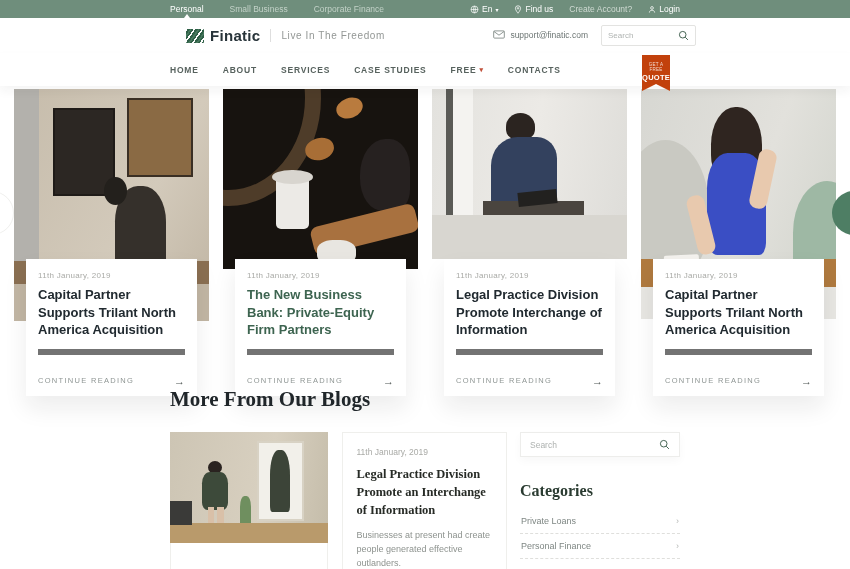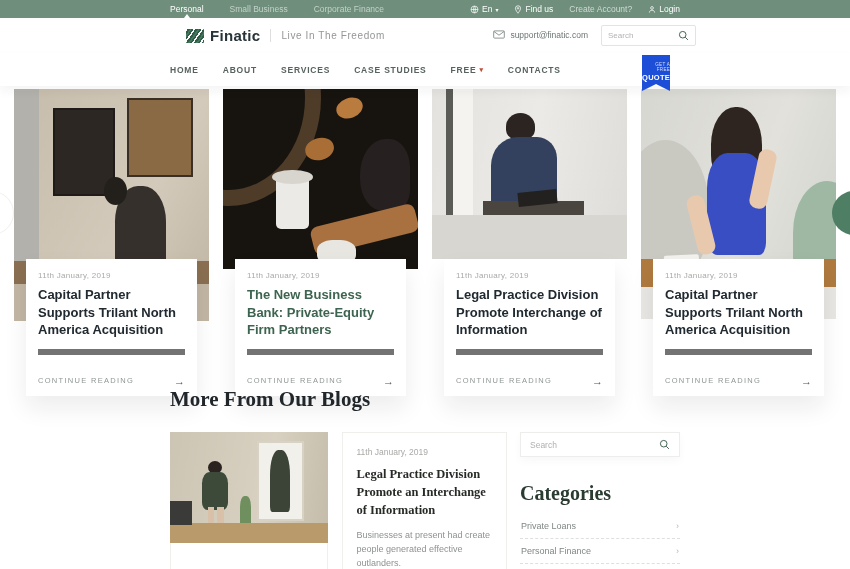--- a/index.html
+++ b/index.html
@@ -38,22 +38,22 @@
   .search-box input { flex:1; border:none; outline:none; font-size:8px; color:#555; width:60px;
      font-family:"Liberation Sans",sans-serif; }
   .search-box input::placeholder { color:#b0b4b2; }
 
   
   .navbar { height:33px; background:#fff; box-shadow:0 5px 10px rgba(30,40,35,.05); position:relative; z-index:5; }
   .navbar .container { height:100%; display:flex; align-items:center; }
   .nav-item { font-size:8.5px; font-weight:700; letter-spacing:.8px; color:#57625e; margin-right:24px;
      display:flex; align-items:center; gap:3px; cursor:pointer; }
   .nav-caret { color:#c0503a; font-size:7px; }
-  .quote-badge { position:absolute; right:10px; top:2px; width:28px; height:36px; background:#1d4ed8;
-     color:#fff; text-align:right; padding-top:7px; z-index:6; cursor:pointer;
+  .quote-badge { position:absolute; right:10px; top:2px; width:28px; height:36px; background:#c2410c;
+     color:#fff; text-align:center; padding-top:7px; z-index:6; cursor:pointer;
      clip-path:polygon(0 0,100% 0,100% 100%,50% calc(100% - 7px),0 100%); }
   .quote-l1 { font-size:4.5px; letter-spacing:.3px; color:rgba(255,255,255,.8); }
   .quote-l2 { font-size:7.5px; font-weight:700; letter-spacing:.3px; margin-top:1px; }
 
   
   .carousel { position:relative; margin-top:3px; }
   .cards { display:flex; gap:14px; padding:0 14px; align-items:flex-start; }
   .card { flex:1; position:relative; height:260px; }
   .art { width:100%; position:relative; overflow:hidden; }
   .a { position:absolute; }
@@ -91,21 +91,21 @@
   .post-date { font-size:8.5px; color:#a9aaa6; }
   .text-card { background:#fff; border:1px solid #efefec; padding:14px 14px 18px; }
   .text-title { font-family:"Liberation Serif",serif; font-weight:700; font-size:12.5px; line-height:1.45;
      color:#272b26; margin-top:8px; }
   .text-excerpt { font-size:9px; line-height:1.55; color:#8e938f; margin-top:10px; }
   .side-search { height:25px; background:#fff; border:1px solid #ededeb; box-shadow:0 4px 10px rgba(0,0,0,.03);
      display:flex; align-items:center; padding:0 9px; }
   .side-search input { flex:1; border:none; outline:none; font-size:8.5px; color:#555;
      font-family:"Liberation Sans",sans-serif; }
   .side-search input::placeholder { color:#aeb2b0; }
-  .cat-title { font-family:"Liberation Serif",serif; font-weight:700; font-size:20px; color:#2a3b31; margin-top:25px; }
+  .cat-title { font-family:"Liberation Serif",serif; font-weight:700; font-size:16px; color:#2a3b31; margin-top:25px; }
   .cat-list { list-style:none; margin-top:9px; }
   .cat-list li { display:flex; justify-content:space-between; align-items:center; padding:7px 1px;
      border-bottom:1px dashed #dfdfdc; font-size:9px; color:#7f8784; cursor:pointer; }
   .cat-chev { color:#b5b8b5; font-size:9px; }
 </style>
 </head>
 <body>
 
 <div class="topbar">
   <div class="container">

